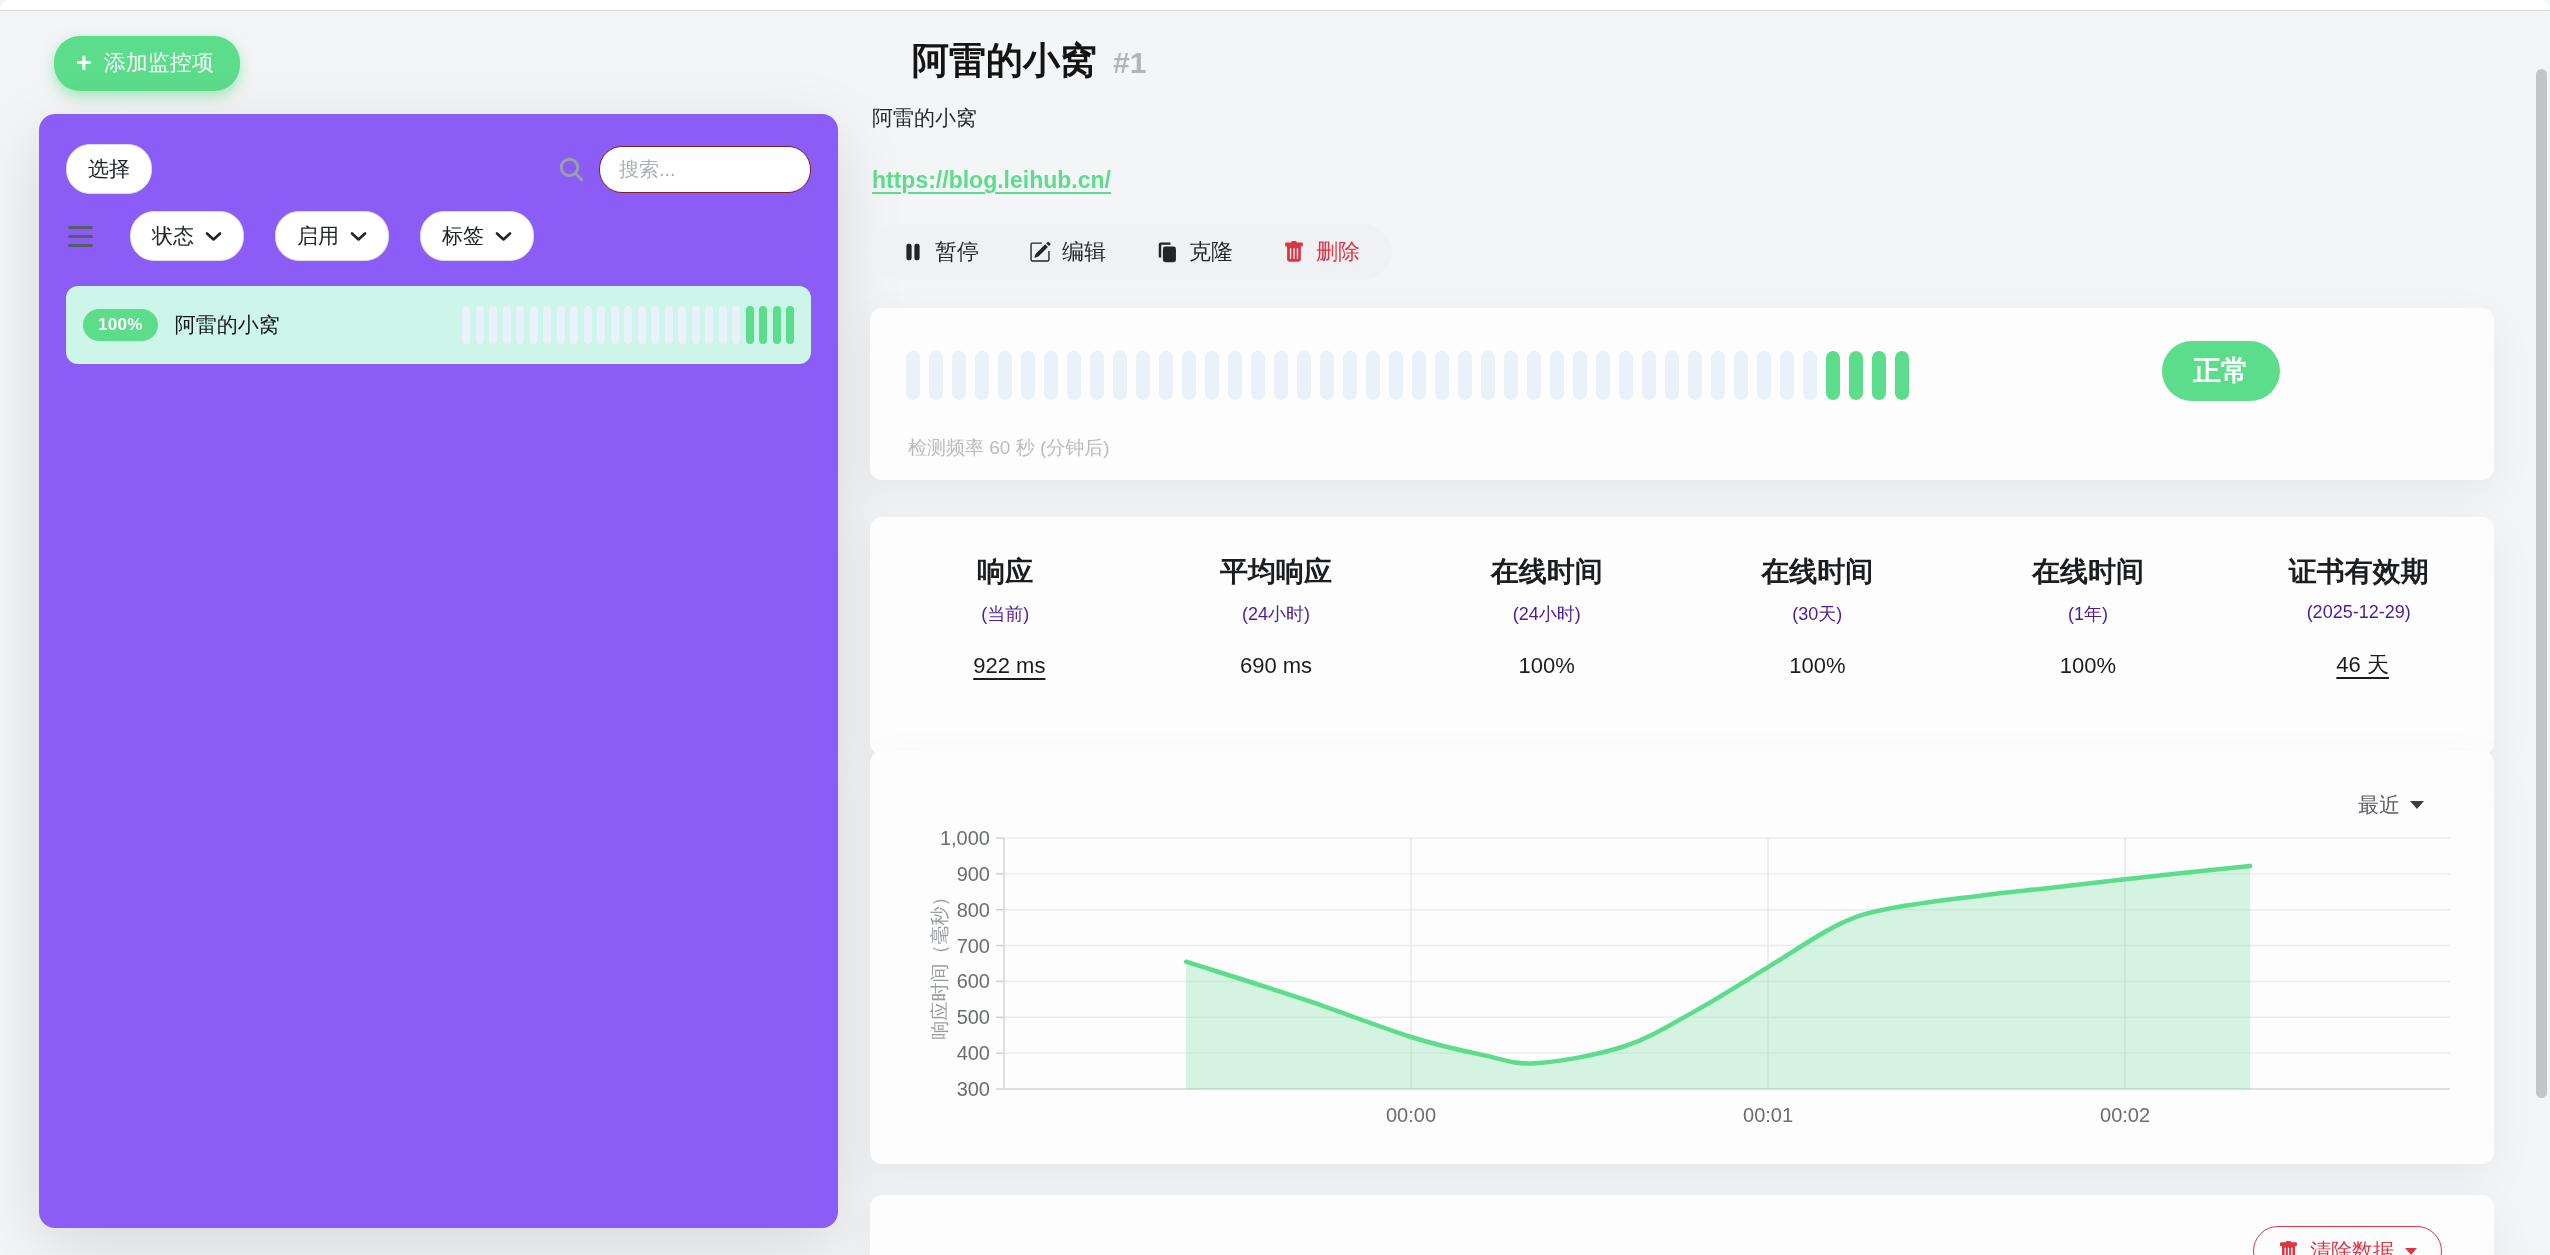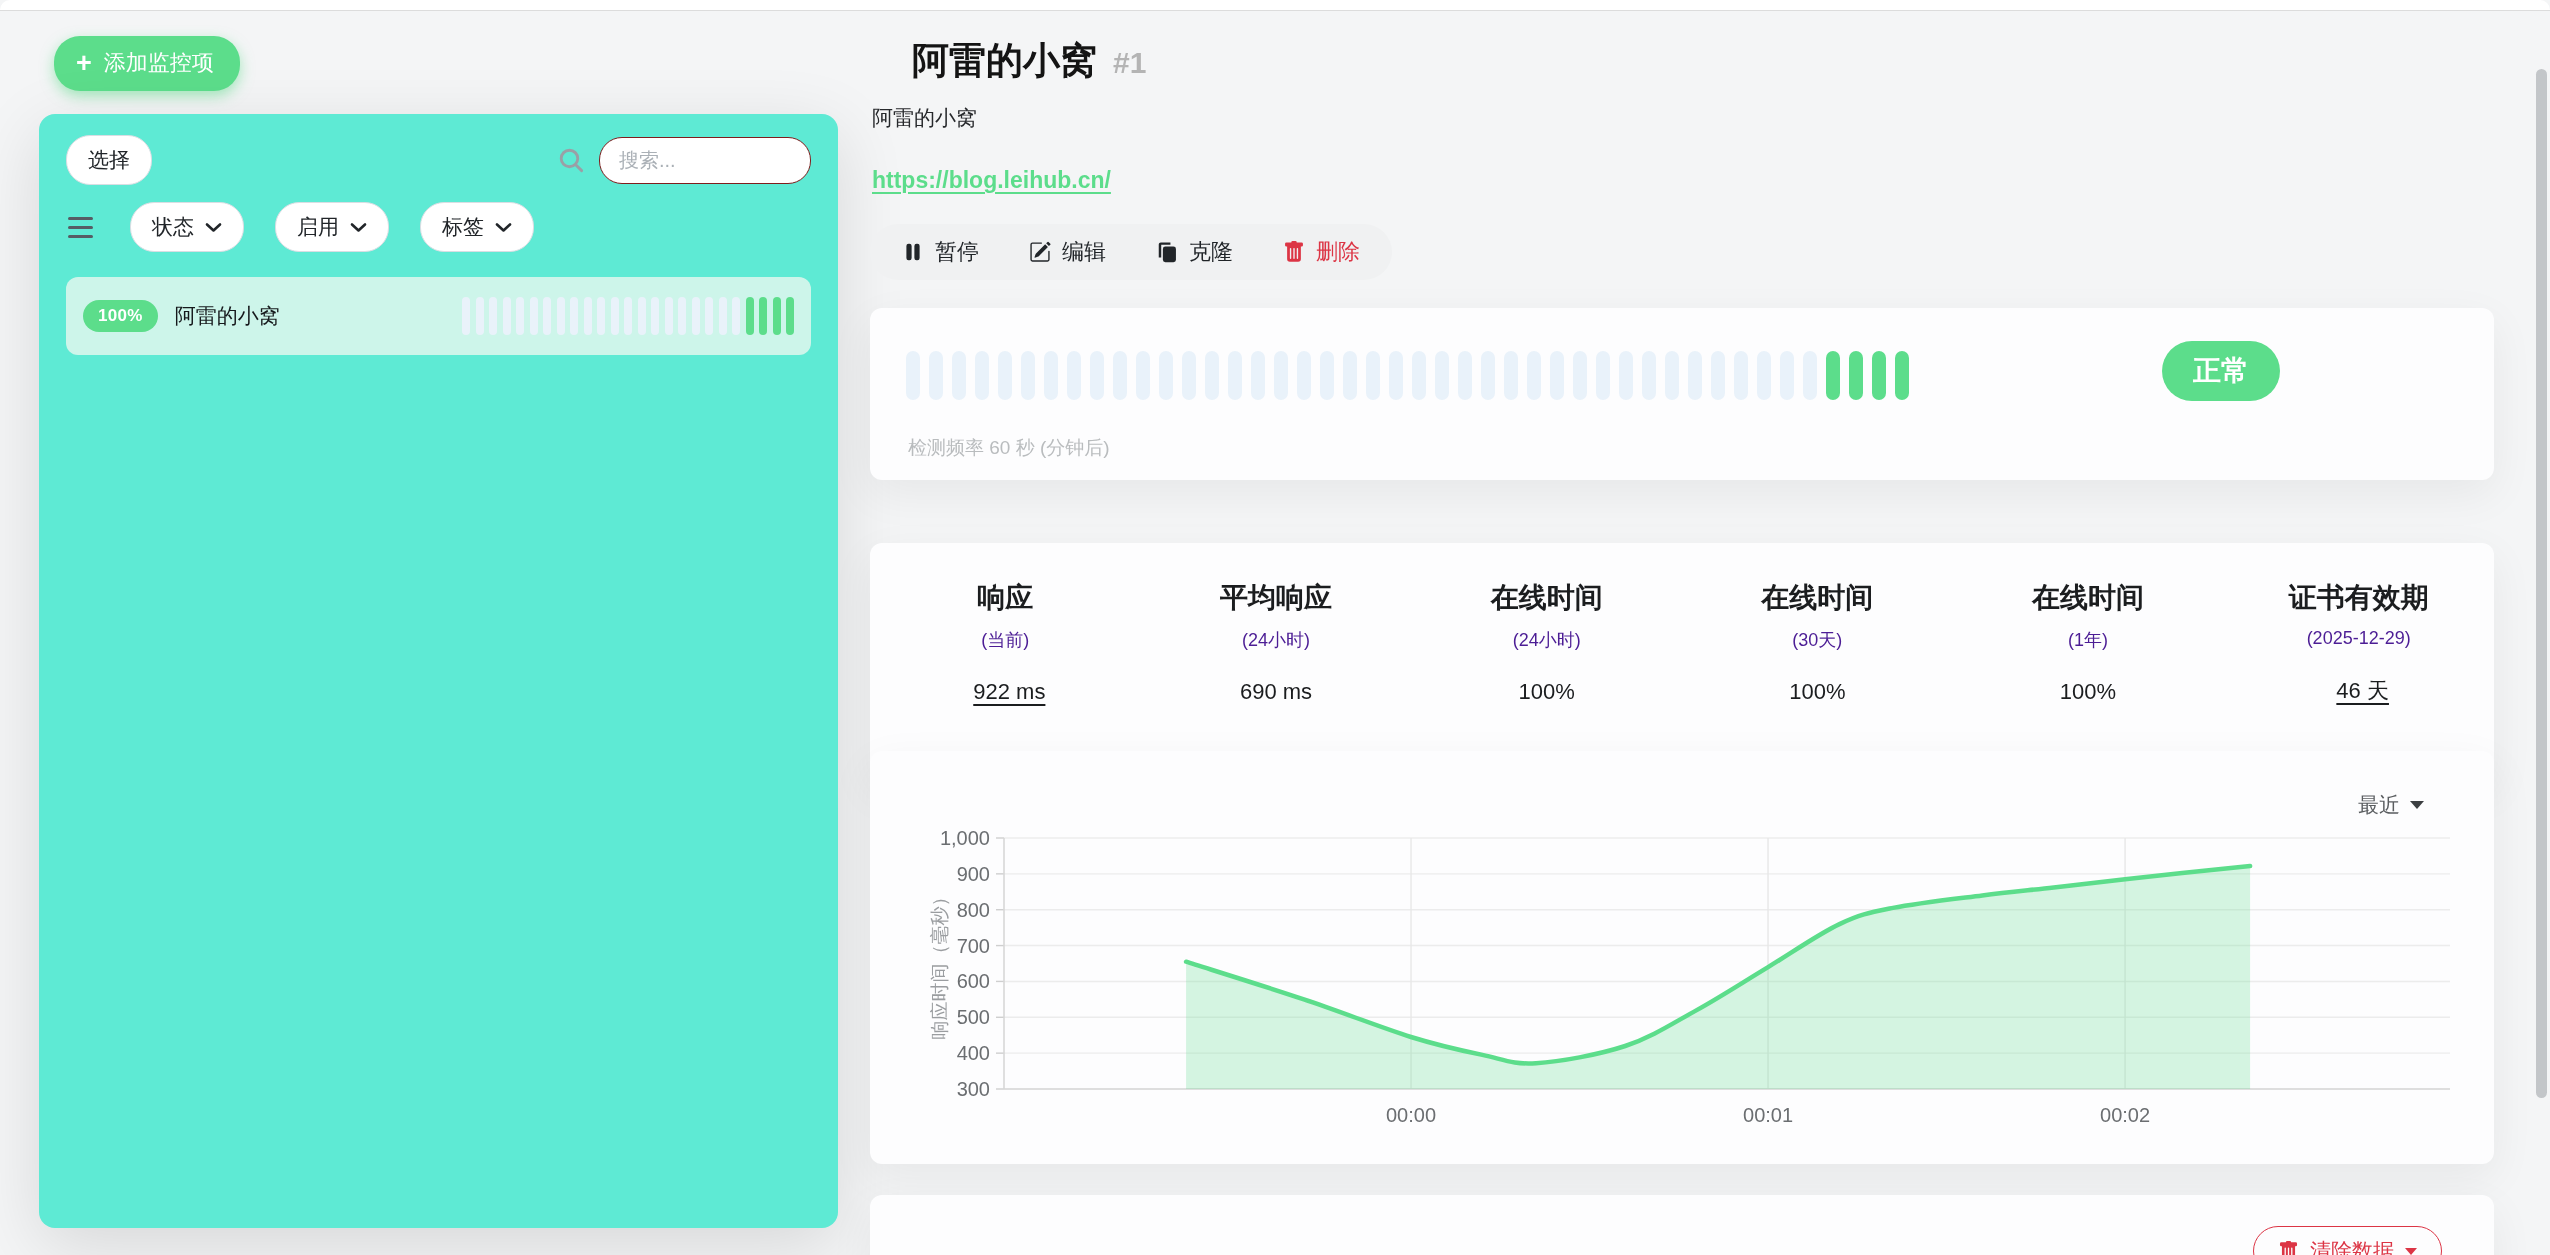--- a/index.html
+++ b/index.html
@@ -27,23 +27,23 @@
     position:absolute; left:54px; top:36px;
     display:inline-flex; align-items:center; gap:12px;
     background:#5cdd8b; color:#fff; border:none; cursor:pointer;
     border-radius:26px; padding:12px 26px 13px 22px; font-size:22px;
     font-family:inherit;
     box-shadow:0 5px 14px rgba(92,221,139,.55);
   }
   .add-btn .plus { font-size:27px; font-weight:700; line-height:22px; }
   .sidebar-card {
     position:absolute; left:39px; top:114px; width:799px; height:1114px;
-    background:#5eead4; border-radius:16px;
+    background:#8b5cf6; border-radius:16px;
     box-shadow:0 18px 70px rgba(0,0,0,.12);
-    padding:21px 27px;
+    padding:30px 27px;
   }
   .search-row { display:flex; align-items:center; }
   .pill-btn {
     background:#fff; border:1px solid #d9dee3; border-radius:24px;
     padding:10px 21px; font-size:21px; color:#212529; cursor:pointer;
     font-family:inherit; display:inline-flex; align-items:center; gap:11px;
     white-space:nowrap;
   }
   .search-row .spacer { flex:1; }
   .search-icon { margin-right:14px; display:flex; }
@@ -102,21 +102,21 @@
   }
   .hb-card { top:308px; height:172px; }
   .hb-card .hb-large { position:absolute; left:36px; top:43px; }
   .status-badge {
     position:absolute; right:214px; top:33px;
     background:#5cdd8b; color:#fff; font-size:28px; font-weight:700;
     padding:16px 31px; border-radius:34px; line-height:1;
   }
   .freq-text { position:absolute; left:38px; bottom:19px; color:#b9bcbe; font-size:19px; }
   
-  .stats-card { top:517px; height:238px; display:grid; grid-template-columns:repeat(6,1fr); padding-top:36px;margin-top:26px; }
+  .stats-card { top:517px; height:238px; display:grid; grid-template-columns:repeat(6,1fr); padding-top:36px; }
   .stat-cell { text-align:center; }
   .stat-title { font-size:28px; font-weight:700; color:#1b1d1f; }
   .stat-sub { font-size:18px; color:#4c1d95; margin-top:11px; }
   .stat-value { font-size:22px; color:#1b1d1f; margin-top:27px; }
   .stat-value.u { text-decoration:underline; text-underline-offset:5px;padding-left:8px; }
   
   .chart-card { top:751px; height:413px; }
   .period-dropdown {
     position:absolute; right:70px; top:40px; display:flex; align-items:center; gap:10px;
     font-size:21px; color:#5a5d60; cursor:pointer; background:none; border:none; font-family:inherit;margin-left:39px;

